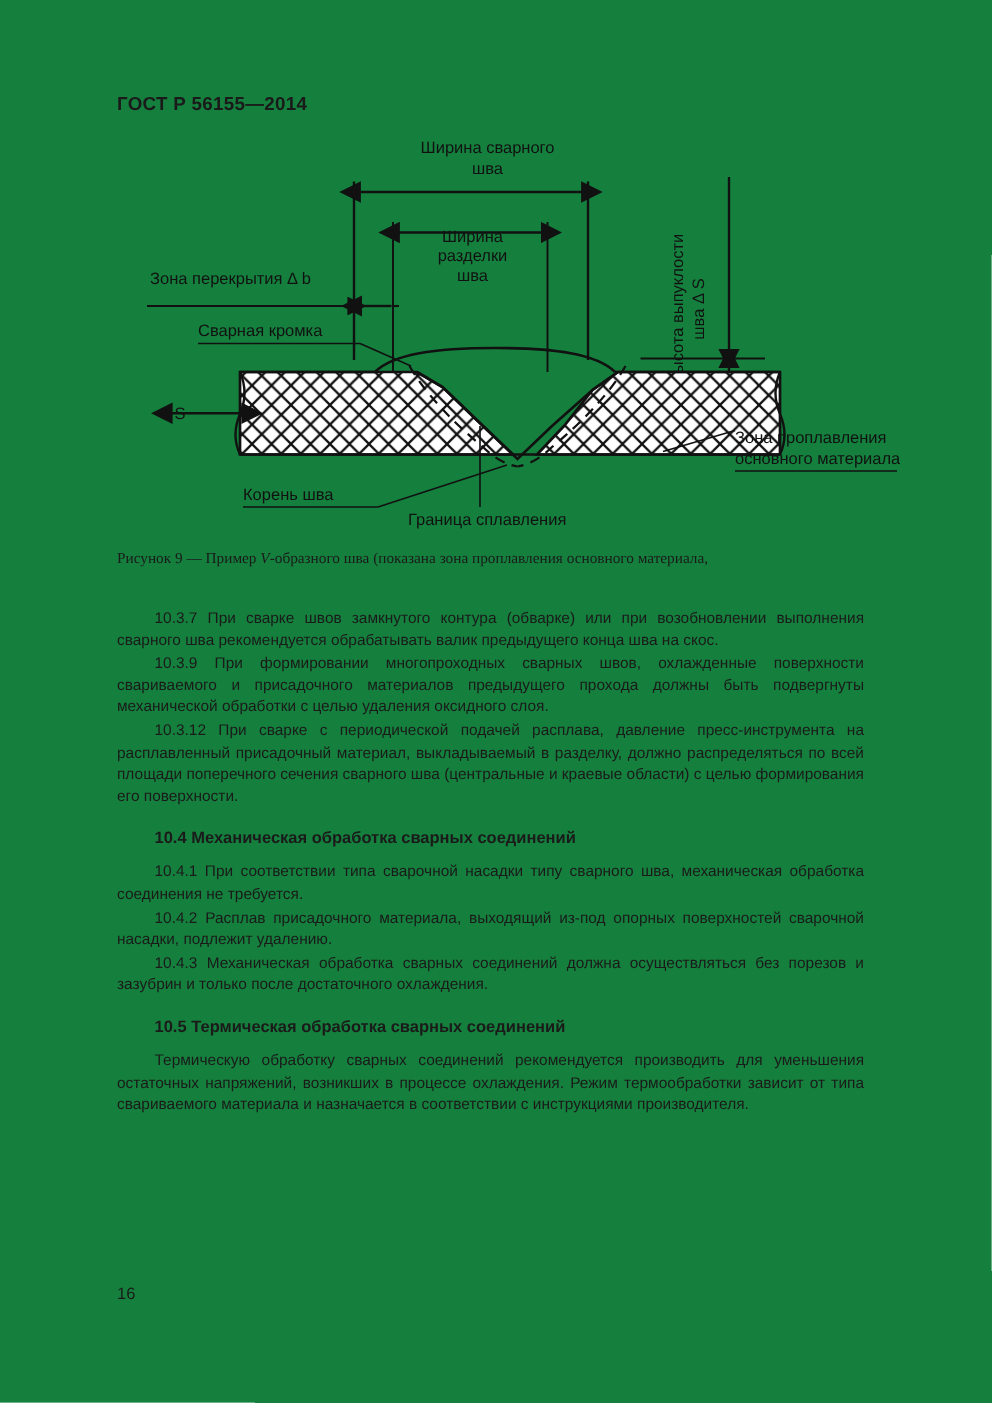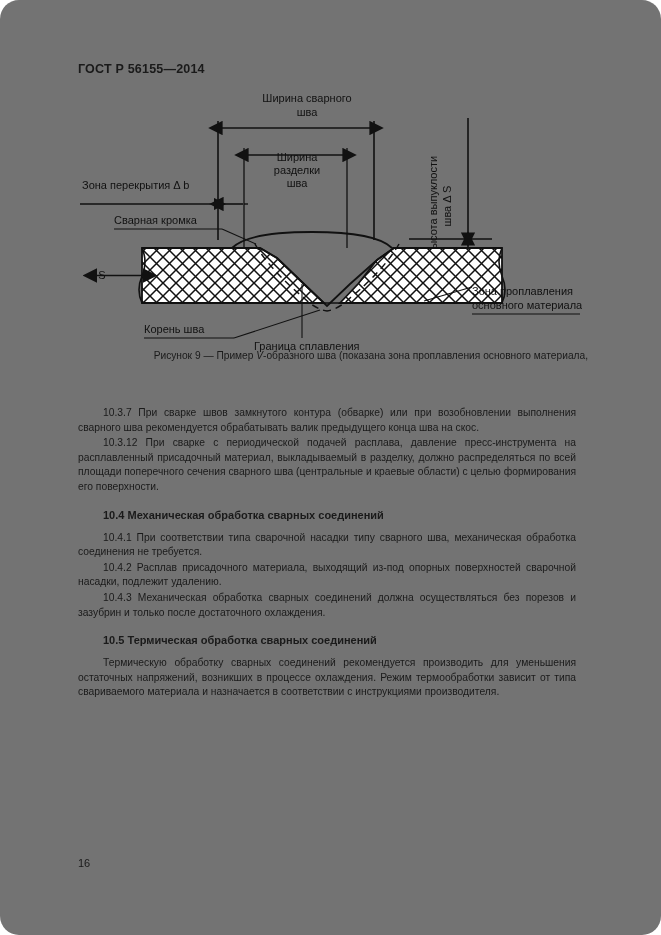--- a/index.html
+++ b/index.html
@@ -11,54 +11,54 @@
     width: 661px;
     height: 935px;
     position: relative;
     font-family: "Liberation Sans", sans-serif;
     color: #1a1a1a;
     overflow: hidden;
   }
   .page {
     position: absolute;
     inset: 0;
-    background: #737373;
-    border-radius: 19px;
+    background: #15803d;
   }
 
   
   .doc-header {
     position: absolute;
     left: 78px;
     top: 62px;
     font-size: 12.5px;
     font-weight: bold;
     letter-spacing: 0.2px;
     white-space: nowrap;
   }
 
   
   .figure-wrap {
     position: absolute;
-    left: 72px;
+    left: 90px;
     top: 88px;
     width: 510px;
     height: 270px;
   }
   .figure-svg { display: block; }
 
   
   .figure-caption {
     position: absolute;
     left: 78px;
-    top: 349px;
+    top: 366px;
     width: 510px;
-    text-align: right;
+    text-align: left;
     font-size: 10.2px;
     line-height: 14.5px;
+    font-family: Liberation Serif, serif;
   }
   .figure-caption .ital { font-style: italic; }
 
   
   .body-block {
     position: absolute;
     left: 78px;
     top: 406px;
     width: 508px;
   }
@@ -182,20 +182,21 @@
       <line x1="352" y1="213" x2="400" y2="199" stroke="#111" stroke-width="1.1"></line>
     </svg>
   </div>
 
   <div class="figure-caption">
     <div><span>Рисунок 9 — Пример </span><span class="ital">V</span><span>-образного шва (показана зона проплавления основного материала,</span></div>
   </div>
 
   <div class="body-block">
     <p class="para">10.3.7 При сварке швов замкнутого контура (обварке) или при возобновлении выполнения сварного шва рекомендуется обрабатывать валик предыдущего конца шва на скос.</p>
+    <p class="para">10.3.9 При формировании многопроходных сварных швов, охлажденные поверхности свариваемого и присадочного материалов предыдущего прохода должны быть подвергнуты механической обработки с целью удаления оксидного слоя.</p>
     <p class="para">10.3.12 При сварке с периодической подачей расплава, давление пресс-инструмента на расплавленный присадочный материал, выкладываемый в разделку, должно распределяться по всей площади поперечного сечения сварного шва (центральные и краевые области) с целью формирования его поверхности.</p>
 
     <h3 class="section-head">10.4 Механическая обработка сварных соединений</h3>
     <p class="para">10.4.1 При соответствии типа сварочной насадки типу сварного шва, механическая обработка соединения не требуется.</p>
     <p class="para">10.4.2 Расплав присадочного материала, выходящий из-под опорных поверхностей сварочной насадки, подлежит удалению.</p>
     <p class="para">10.4.3 Механическая обработка сварных соединений должна осуществляться без порезов и зазубрин и только после достаточного охлаждения.</p>
 
     <h3 class="section-head">10.5 Термическая обработка сварных соединений</h3>
     <p class="para gap-top">Термическую обработку сварных соединений рекомендуется производить для уменьшения остаточных напряжений, возникших в процессе охлаждения. Режим термообработки зависит от типа свариваемого материала и назначается в соответствии с инструкциями производителя.</p>
   </div>

